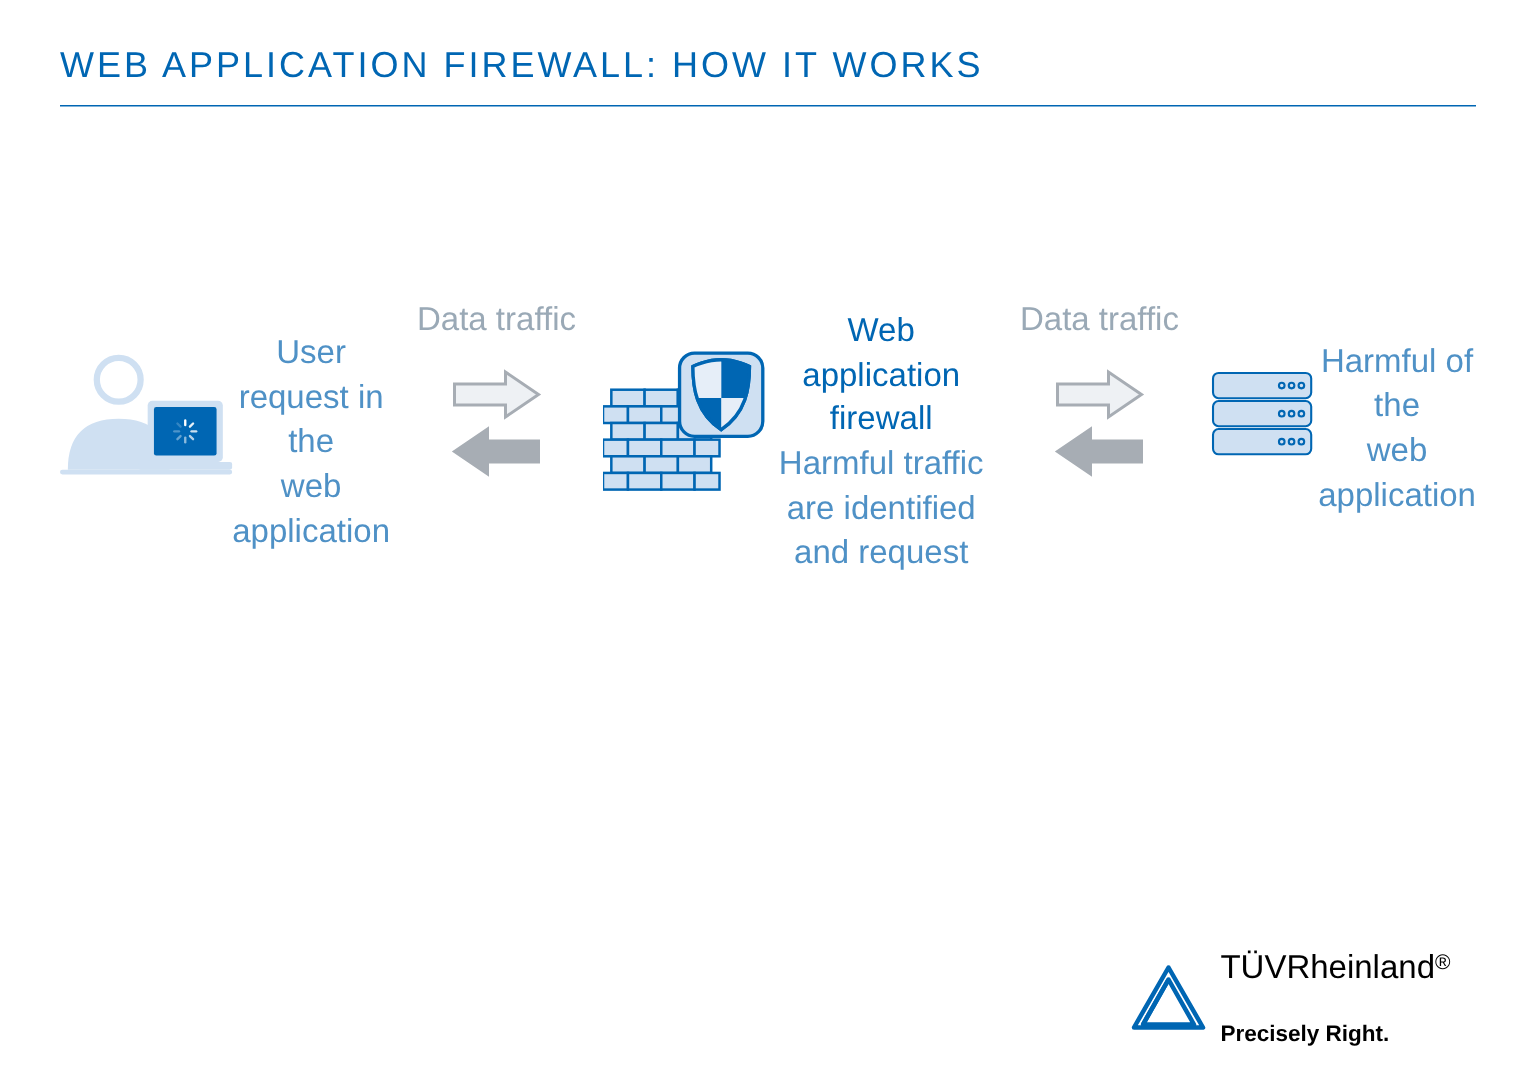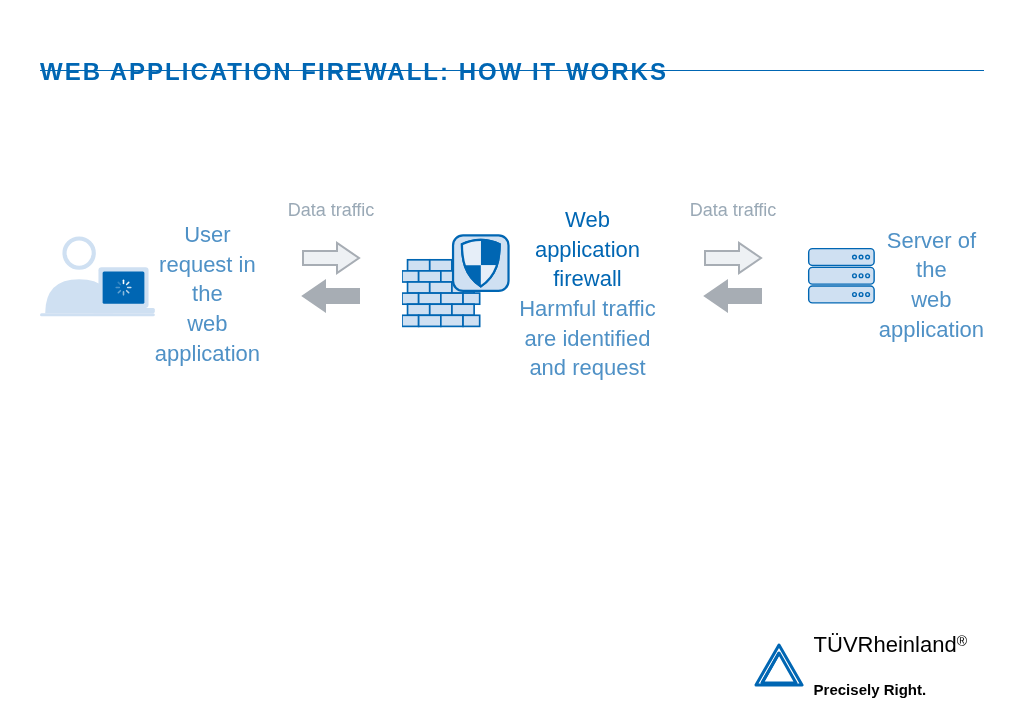--- a/index.html
+++ b/index.html
@@ -9,24 +9,23 @@
     background: #ffffff;
     font-family: "Helvetica Neue", Arial, sans-serif;
     position: relative;
     overflow: hidden;
   }
   .title {
     position: absolute;
     left: 40px;
     top: 30px;
     font-size: 24px;
-    font-weight: 700;
+    font-weight: 400;
     letter-spacing: 2px;
     color: #0066b3;
-    margin-top: 28px;
   }
   .title-rule {
     position: absolute;
     left: 40px;
     right: 40px;
     top: 70px;
     border-top: 1px solid #0066b3;
   }
   .diagram {
     position: absolute;
@@ -43,21 +42,21 @@
     align-items: center;
   }
   .arrow-col {
     display: flex;
     flex-direction: column;
     align-items: center;
     padding-top: 20px;
   }
   .traffic-label {
     color: #9aa9b6;
-    font-size: 18px;
+    font-size: 22px;
     margin-bottom: 20px;
     font-weight: 400;
   }
   .caption {
     text-align: center;
     margin-top: 40px;
     font-size: 22px;
     line-height: 1.35;
   }
   .caption-main {
@@ -207,21 +206,21 @@
           <circle cx="136" cy="68" r="4"></circle>
         <circle cx="108" cy="108" r="4"></circle>
           <circle cx="122" cy="108" r="4"></circle>
           <circle cx="136" cy="108" r="4"></circle>
         <circle cx="108" cy="148" r="4"></circle>
           <circle cx="122" cy="148" r="4"></circle>
           <circle cx="136" cy="148" r="4"></circle>
       </g>
     </svg>
     <div class="caption">
-      <div class="caption-line">Server of the</div>
+      <div class="caption-line">Harmful of the</div>
       <div class="caption-line">web application</div>
     </div>
   </div>
 
 </div>
 
 <div class="brand">
   <svg width="50" height="46" viewBox="0 0 50 46">
     <path d="M25 2 L48 42 L2 42 Z" fill="none" stroke="#0066b3" stroke-width="3" stroke-linejoin="round"></path>
     <path d="M25 10 L42 40 L8 40 Z" fill="none" stroke="#0066b3" stroke-width="3" stroke-linejoin="round"></path>

